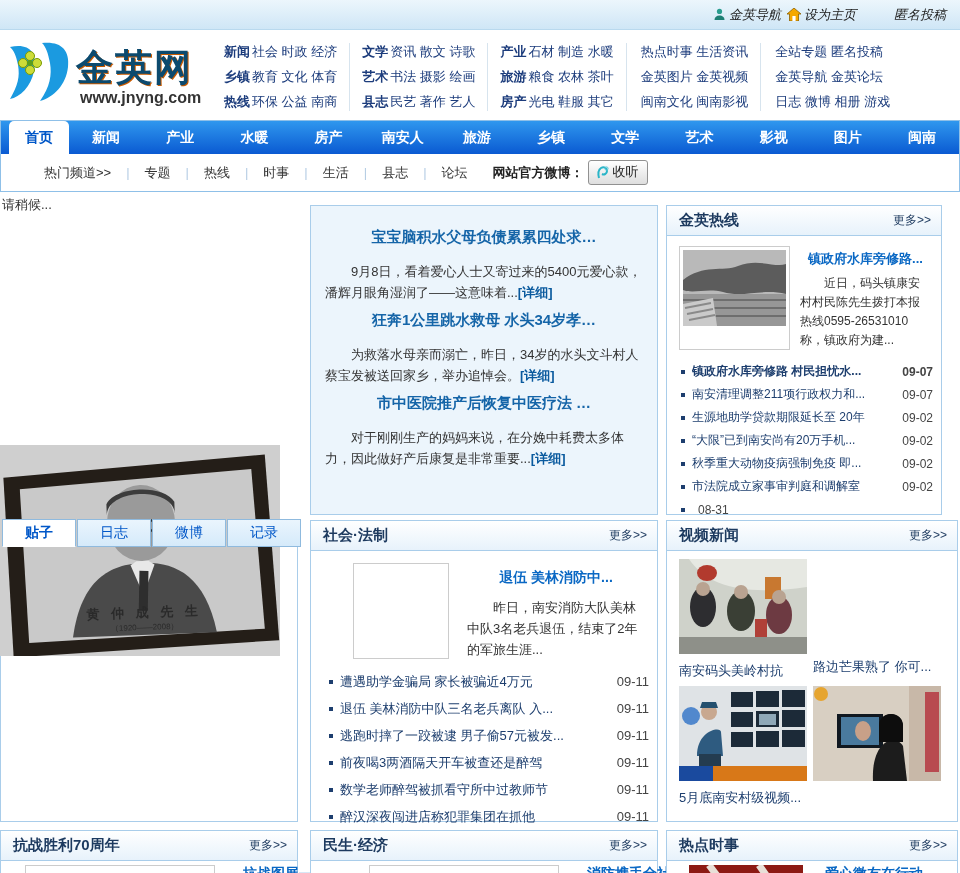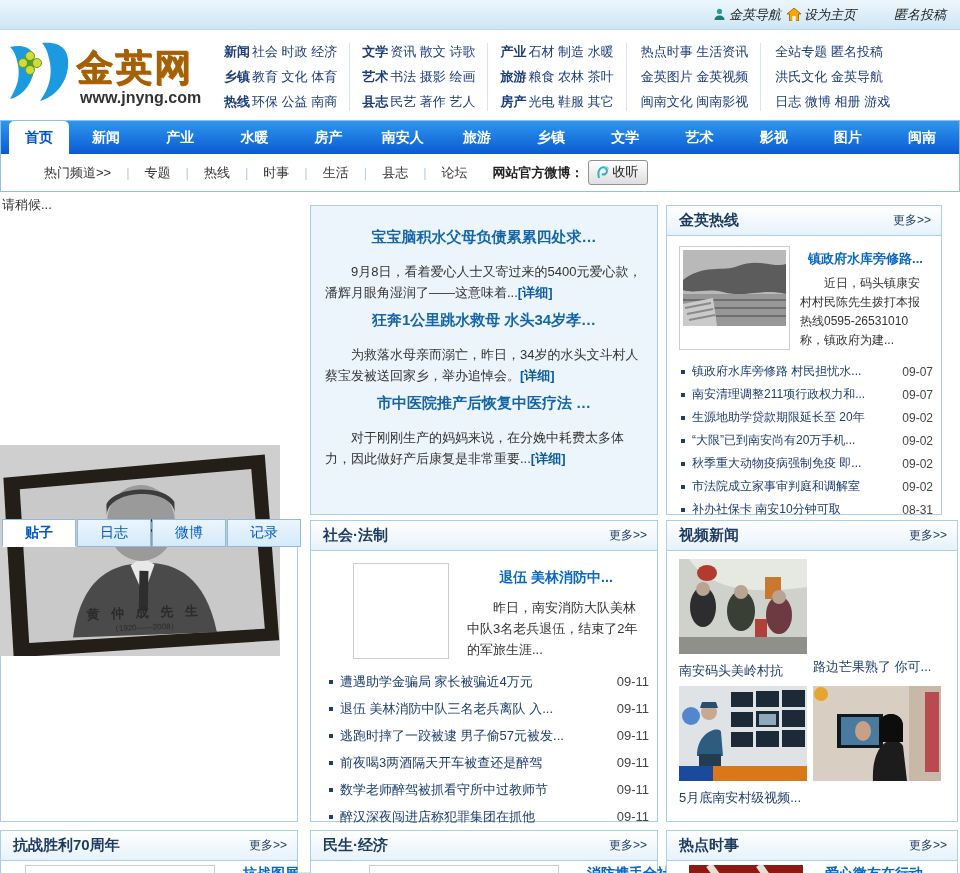--- a/index.html
+++ b/index.html
@@ -11,21 +11,21 @@
     background:linear-gradient(#ecf6fc,#cfe6f6); border-bottom:1px solid #b9d9ee;
     display:flex; align-items:center; justify-content:flex-end; padding-right:14px; gap:6px;
     font-size:13px; color:#222;font-style:italic; }
   .tb-item { display:inline-flex; align-items:center; gap:3px; cursor:pointer; }
   .tb-sep { width:26px; }
 
   
   .header { position:absolute; left:0; top:31px; width:960px; height:89px; background:#fff; }
   .logo { position:absolute; left:8px; top:8px; width:200px; height:74px; }
   .logo-icon { position:absolute; left:0; top:2px; }
-  .site-name { position:absolute; left:68px; top:4px; font-size:37px; font-weight:bold; color:#a16207;
+  .site-name { position:absolute; left:68px; top:4px; font-size:37px; font-weight:bold; color:#0c4a6e;
     letter-spacing:2px; text-shadow:1px 1px 0 #c85a00; }
   .site-url { position:absolute; left:72px; top:50px; font-size:16px; font-weight:bold; color:#333; }
   .link-cols { position:absolute; left:212px; top:10px; right:4px; height:72px; display:flex; }
   .link-col { padding:0 12px; display:flex; flex-direction:column; justify-content:space-between; }
   .col-div { width:1px; background:#d7e4ee; margin:2px 0; }
   .link-row { font-size:13px; color:#1c3c7c; white-space:nowrap; line-height:22px; }
   .link-row b { margin-right:2px; }
 
   
   .navwrap { position:absolute; left:0; top:120px; width:960px; border:1px solid #8fc0e8; }
@@ -158,21 +158,21 @@
       </div>
       <div class="col-div"></div>
       <div class="link-col">
         <div class="link-row"><b></b><span>热点时事 生活资讯</span></div>
         <div class="link-row"><b></b><span>金英图片 金英视频</span></div>
         <div class="link-row"><b></b><span>闽南文化 闽南影视</span></div>
       </div>
       <div class="col-div"></div>
       <div class="link-col">
         <div class="link-row"><b></b><span>全站专题 匿名投稿</span></div>
-        <div class="link-row"><b></b><span>洪氏文化 金英导航</span></div>
+        <div class="link-row"><b></b><span>金英导航 金英论坛</span></div>
         <div class="link-row"><b></b><span>日志 微博 相册 游戏</span></div>
       </div>
     </div>
   </div>
 
   <div class="navwrap">
     <div class="nav">
       <div class="nav-item active">首页</div>
       <div class="nav-item">新闻</div>
       <div class="nav-item">产业</div>
@@ -264,21 +264,21 @@
             <polygon points="0,54 30,48 34,76 0,76" fill="#cacaca"></polygon>
             <path d="M2 58 l26 -5 M4 64 l26 -5 M6 70 l26 -5" stroke="#8a8a8a" stroke-width="2"></path>
           </svg>
       </div>
       <div class="feat-right">
         <div class="feat-title">镇政府水库旁修路...</div>
         <div class="feat-body">近日，码头镇康安村村民陈先生拨打本报热线0595-26531010称，镇政府为建...</div>
       </div>
     </div>
     <div class="nlist" style="font-size:12px;">
-      <div class="nrow" style="height:23px;">
+      <div class="nrow" style="height:23px;font-weight:bold;">
           <span class="blt"></span>
           <span class="ntx">镇政府水库旁修路 村民担忧水...</span>
           <span class="ndt">09-07</span>
         </div>
       <div class="nrow" style="height:23px;">
           <span class="blt"></span>
           <span class="ntx">南安清理调整211项行政权力和...</span>
           <span class="ndt">09-07</span>
         </div>
       <div class="nrow" style="height:23px;">
@@ -296,21 +296,20 @@
           <span class="ntx">秋季重大动物疫病强制免疫 即...</span>
           <span class="ndt">09-02</span>
         </div>
       <div class="nrow" style="height:23px;">
           <span class="blt"></span>
           <span class="ntx">市法院成立家事审判庭和调解室</span>
           <span class="ndt">09-02</span>
         </div>
       <div class="nrow" style="height:23px;">
           <span class="blt"></span>
-          <span class="ntx">补办社保卡 南安10分钟可取</span>
           <span class="ndt">08-31</span>
         </div>
     </div>
   </div>
 
   <div class="module" style="left:310px; top:520px; width:348px; height:302px;">
     <div class="m-header">
       <span class="m-title">社会·法制</span>
       <span class="m-more">更多&gt;&gt;</span>
     </div>

